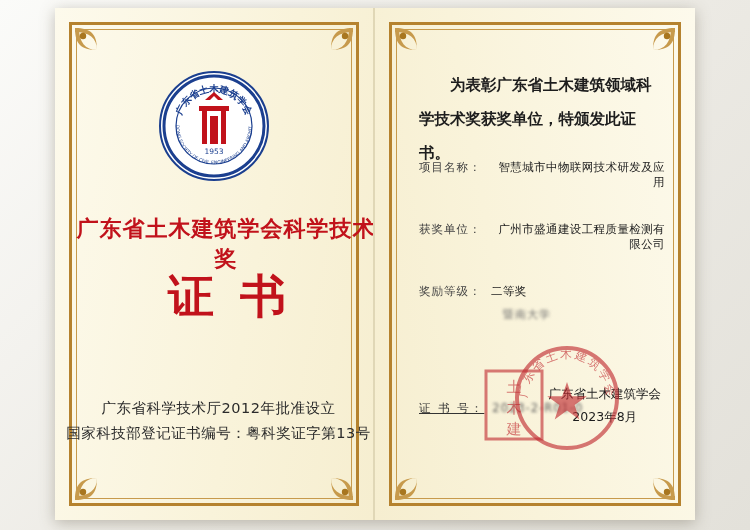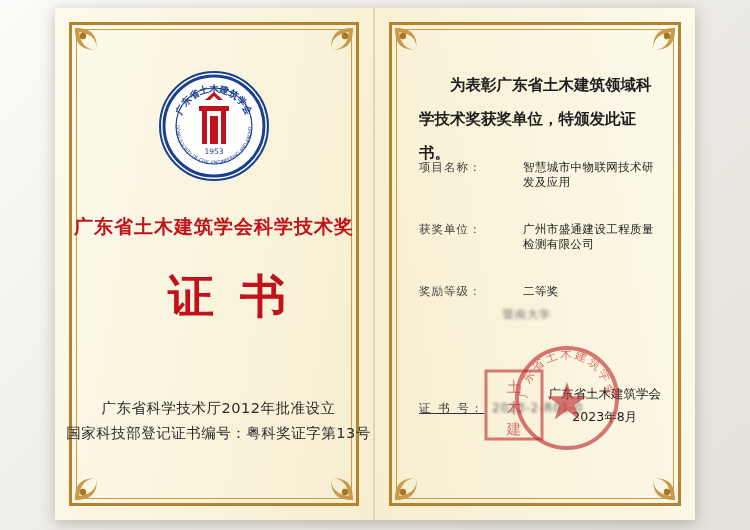--- a/index.html
+++ b/index.html
@@ -84,24 +84,25 @@
     width: 112px;
     height: 112px;
   }
   .left-title {
     position: absolute;
     top: 206px;
     left: 0;
     width: 100%;
     text-align: center;
     color: #c1121b;
-    font-size: 19px;
+    font-size: 22px;
     font-weight: bold;
     letter-spacing: 1px;
     font-family: Liberation Sans, sans-serif;
+    padding-left: 12px;
   }
   .left-zhengshu {
     position: absolute;
     top: 258px;
     left: 0;
     width: 100%;
     text-align: center;
     color: #c1121b;
     font-size: 46px;
     font-weight: bold;
@@ -142,31 +143,31 @@
     right: 30px;
     top: 152px;
   }
   .field-row {
     display: flex;
     align-items: baseline;
     margin-bottom: 32px;
     font-size: 11.5px;
     color: #3a3a3a;
     font-family: "DejaVu Sans", "Liberation Sans", sans-serif;
-    gap: 32px;
   }
   .field-label {
     width: 72px;
     flex: none;
     letter-spacing: 1px;
     color: #444;
   }
   .field-value {
     color: #222;
     letter-spacing: .4px;
+    text-align: right;
   }
   .field-sub {
     margin-left: 84px;
     margin-top: -24px;
     margin-bottom: 30px;
     font-size: 11px;
     color: #6d6d6d;
     filter: blur(1.4px);
     letter-spacing: 1px;
   }

